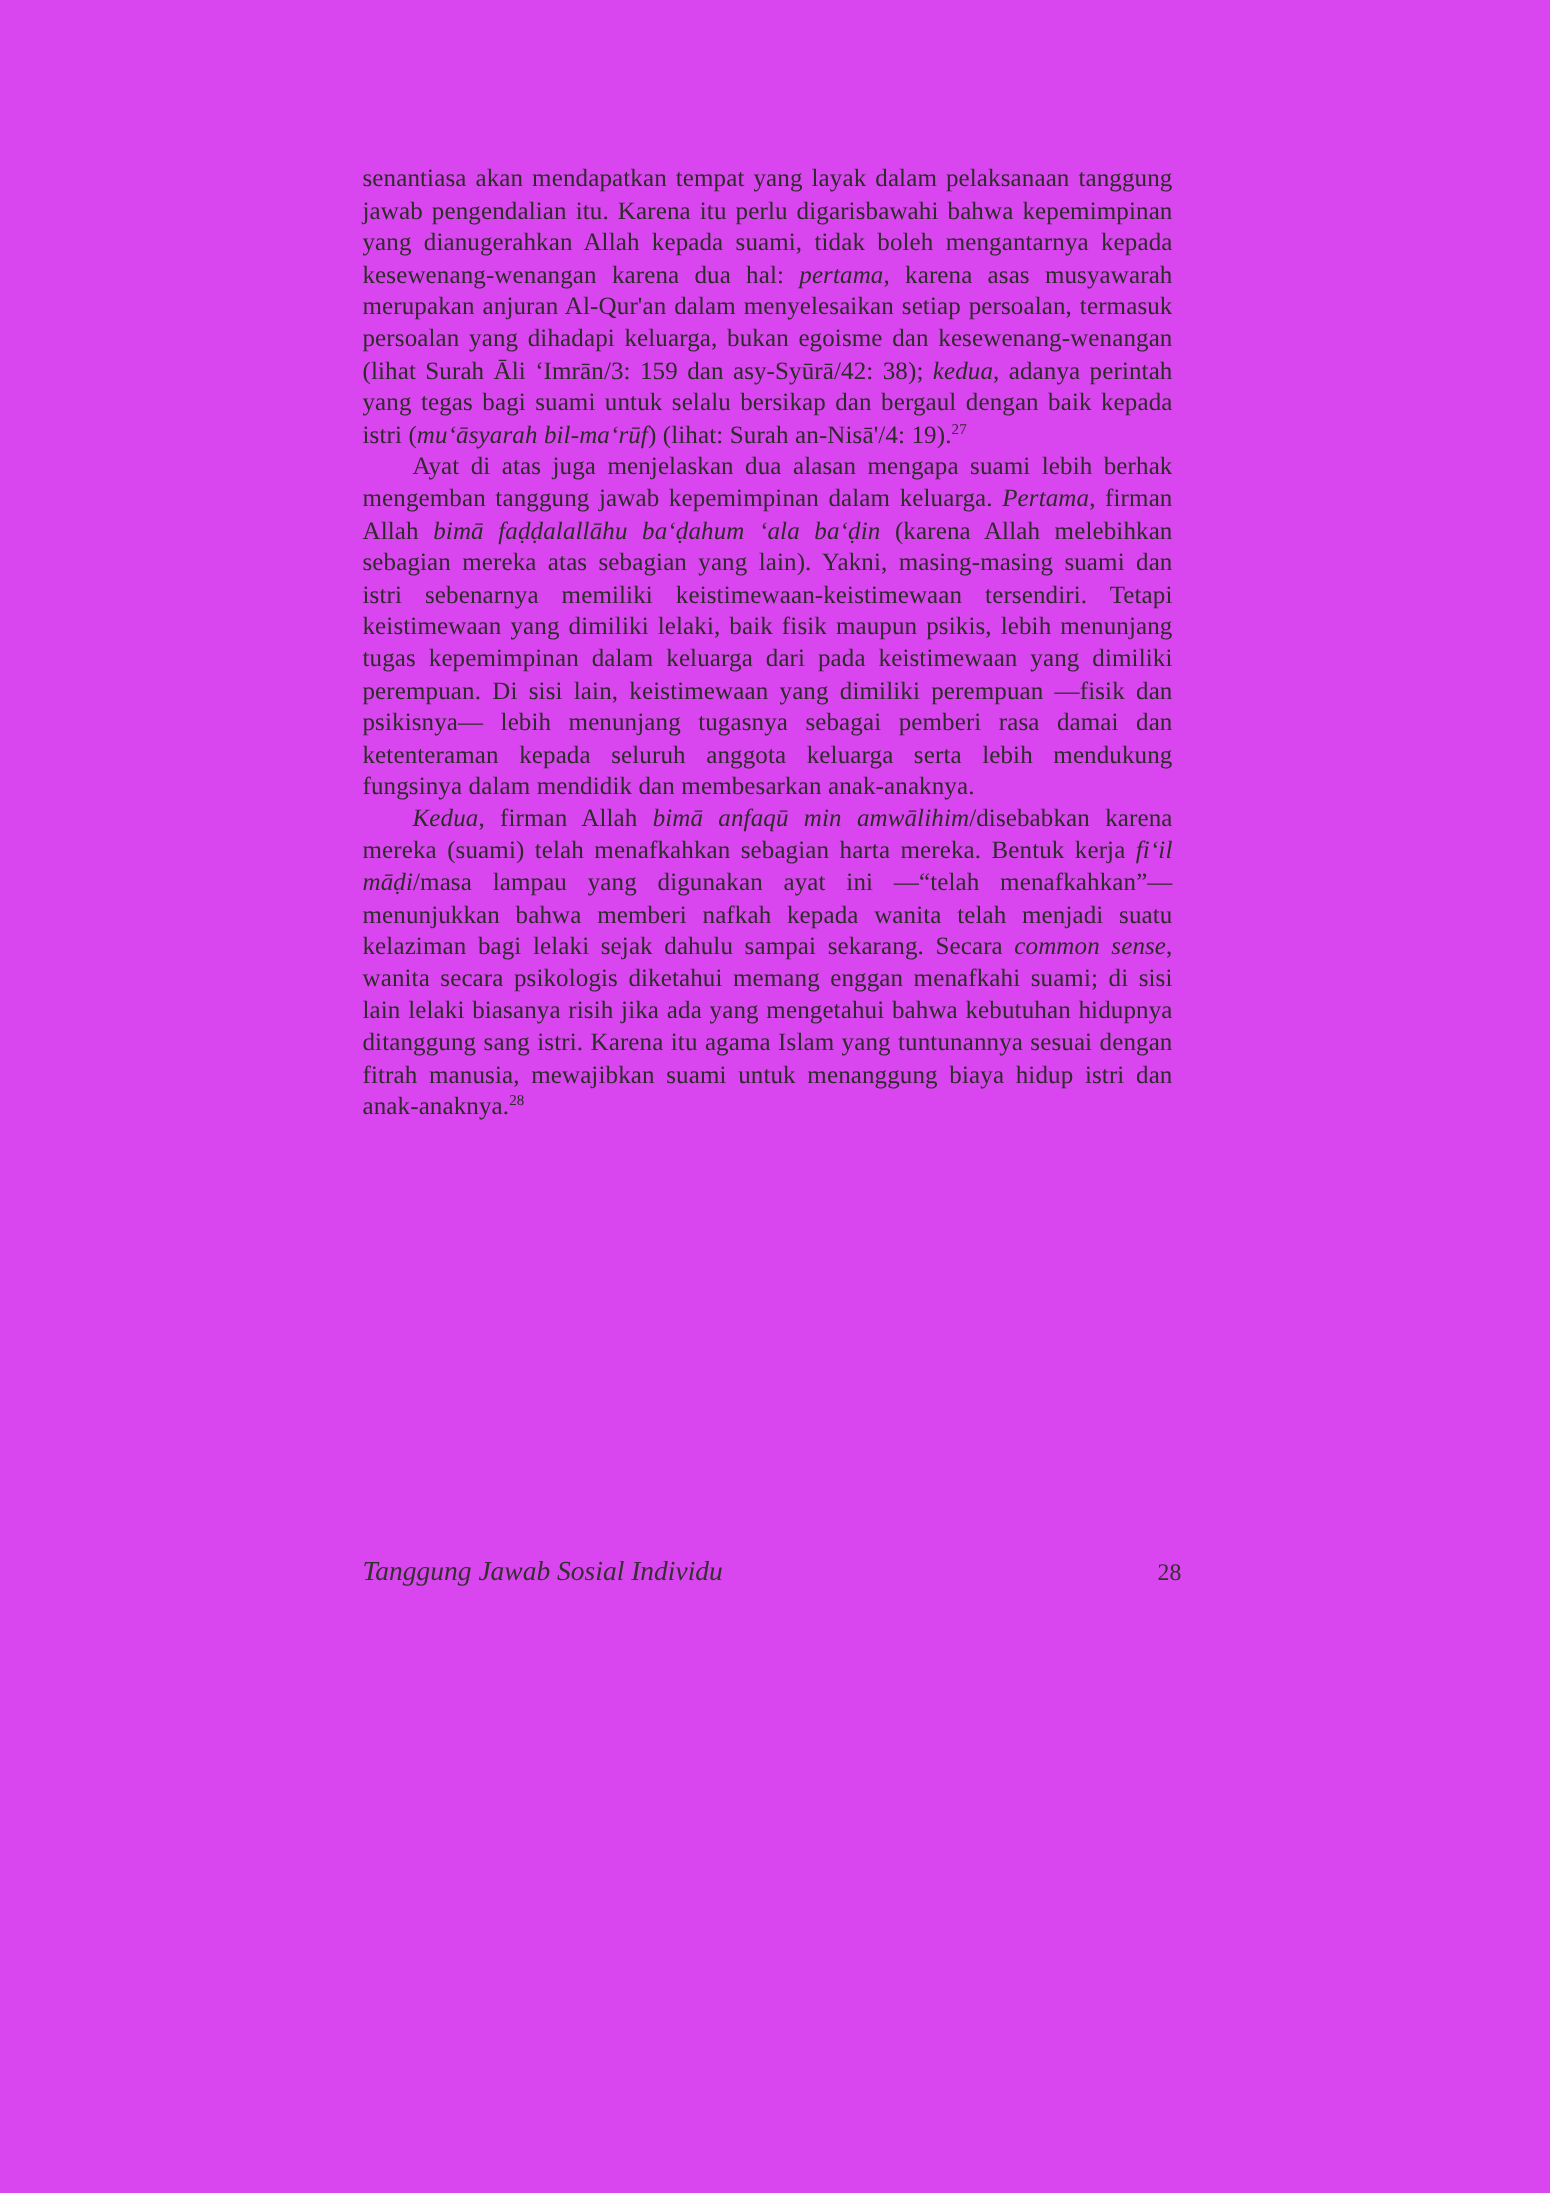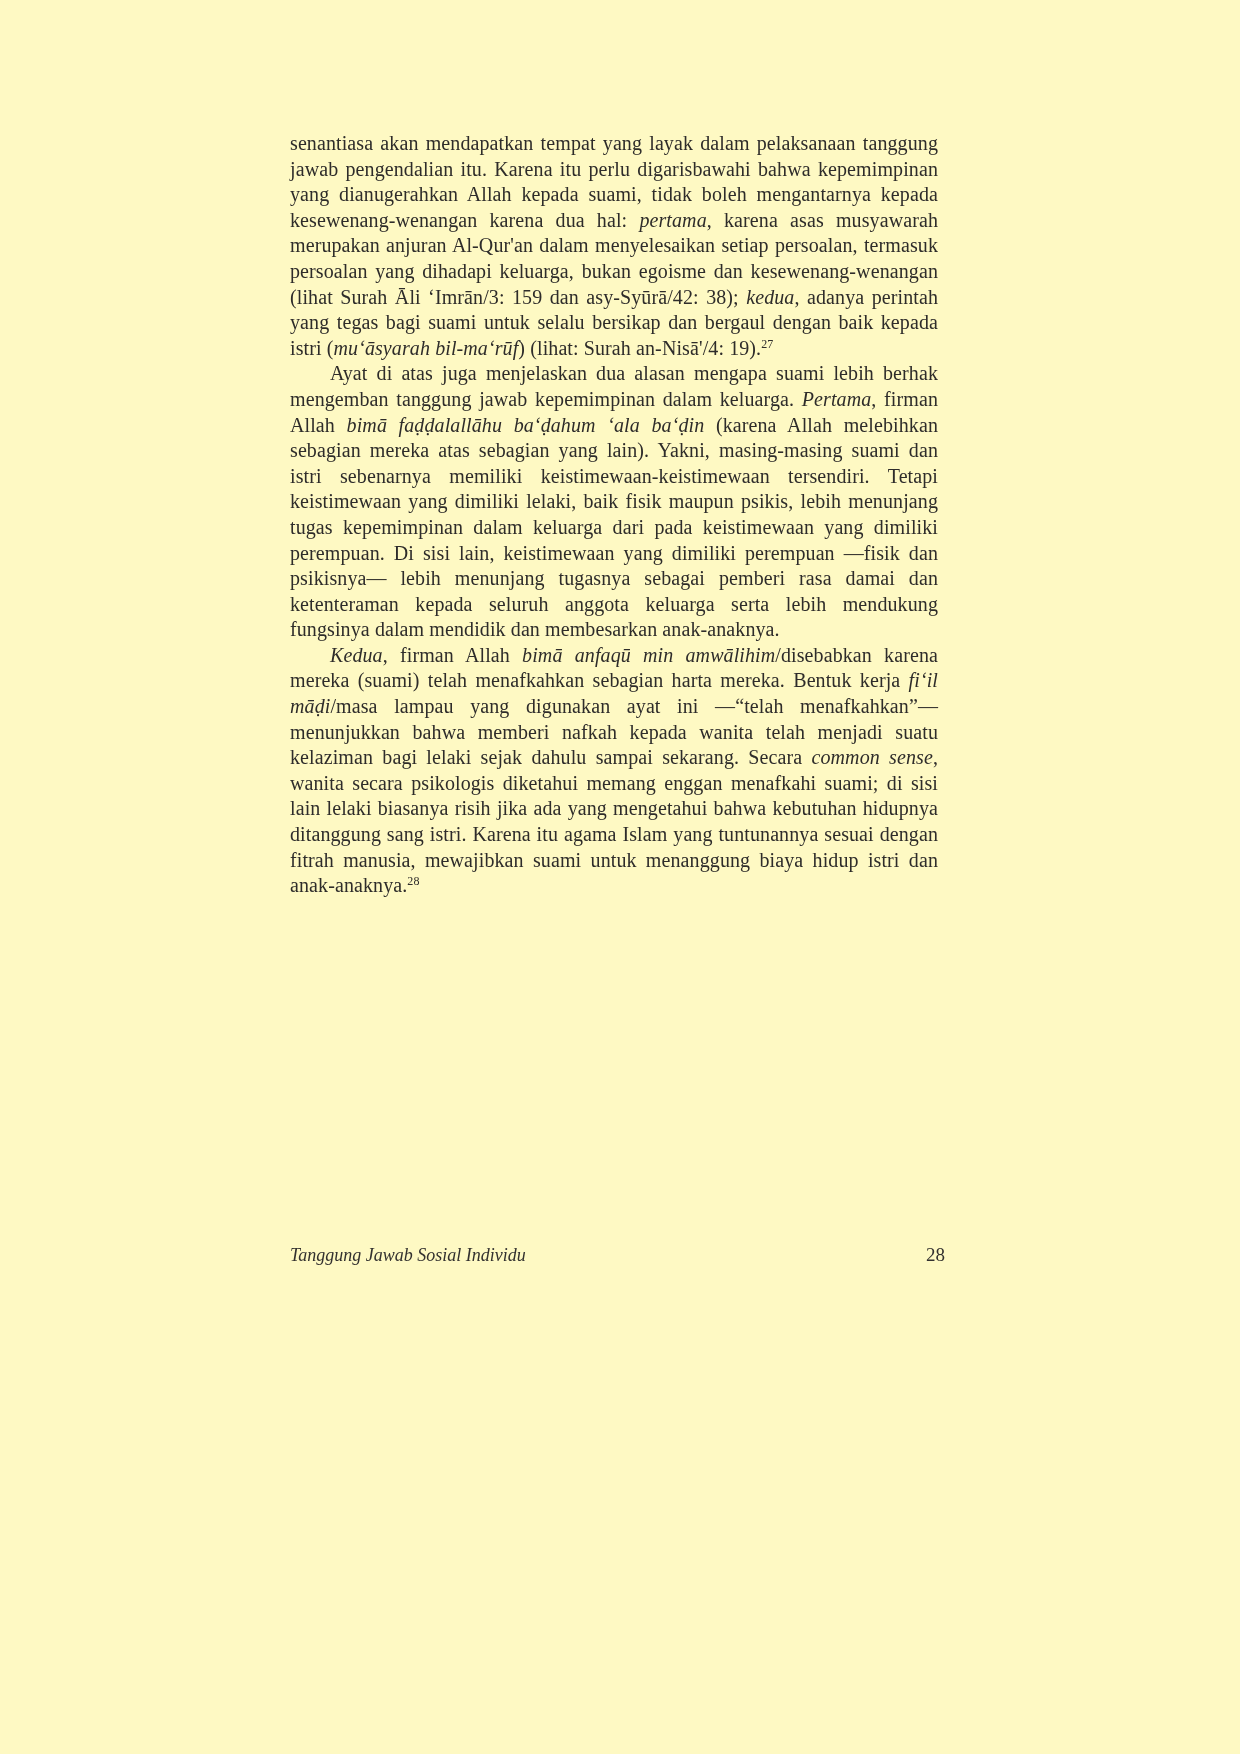--- a/index.html
+++ b/index.html
@@ -4,21 +4,21 @@
 <style>
   html, body {
     margin: 0;
     padding: 0;
     background: #ffffff;
   }
   .page {
     position: relative;
     width: 1240px;
     height: 1754px;
-    background: #fef9c3;
+    background: #d946ef;
     overflow: hidden;
     font-family: "Liberation Serif", serif;
     color: #2e2c2a;
   }
   .body-text {
     position: absolute;
     left: 290px;
     top: 131px;
     width: 648px;
   }
@@ -46,21 +46,21 @@
     position: absolute;
     left: 290px;
     top: 1244px;
     width: 655px;
     display: flex;
     justify-content: space-between;
     align-items: flex-end;
   }
   .running-title {
     font-style: italic;
-    font-size: 18px;
+    font-size: 22px;
     color: #33312f;
   }
   .page-number {
     font-size: 19px;
     color: #33312f;
   }
 </style>
 </head>
 <body>
 

